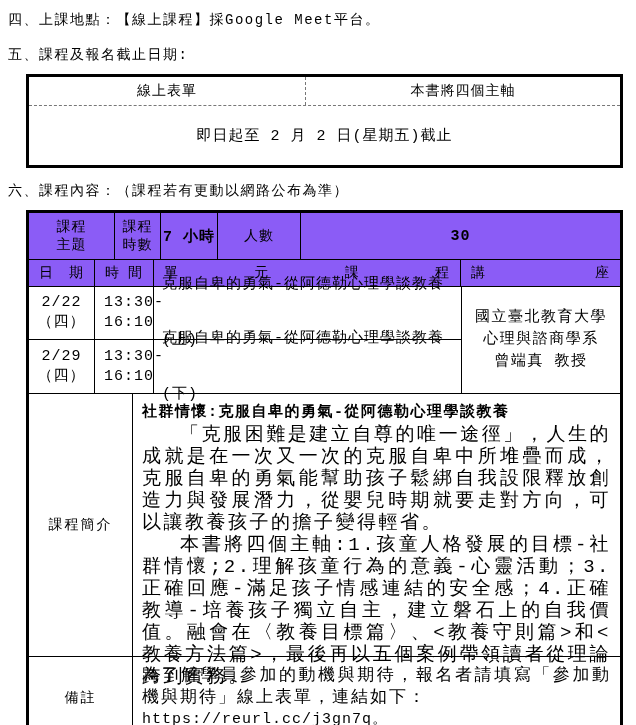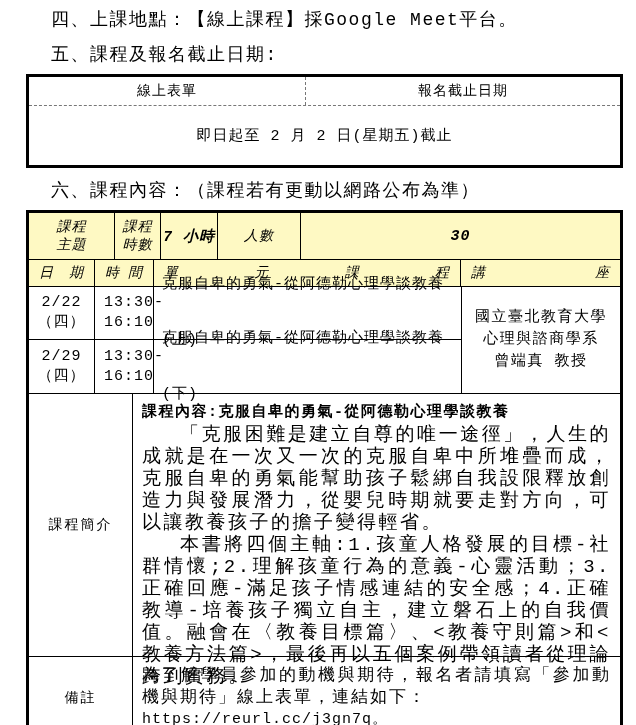--- a/index.html
+++ b/index.html
@@ -4,21 +4,21 @@
 <style>
   * { margin:0; padding:0; box-sizing:border-box; }
   html,body { width:636px; height:725px; background:#ffffff; overflow:hidden; }
   body {
     font-family:"Liberation Mono","DejaVu Sans Mono",monospace;
     color:#000;
     letter-spacing:1px;
   }
   .page { padding:6px 0 0 8px; }
 
-  .toc-line { font-size:18px; line-height:20px; letter-spacing:1.5px;margin-left:43px; }
+  .toc-line { font-size:14px; line-height:20px; letter-spacing:1.5px; }
   #line4 { margin-top:4px; }
   #line5 { margin-top:15px; }
   #line6 { margin-top:13px; }
 
   
   .t1 {
     margin:9px 0 0 18px;
     width:597px;
     border:3px solid #000;
   }
@@ -35,21 +35,21 @@
     margin:9px 0 0 18px;
     width:597px;
     border:3px solid #000;
     font-size:14px;
   }
   .row { display:flex; border-bottom:1px solid #000; }
   .row:last-child { border-bottom:none; }
   .cell { border-right:1px solid #000; display:flex; align-items:center; justify-content:center; text-align:center; }
   .cell.last { border-right:none; }
 
-  .shaded { background:#fef9c3;font-style:italic; }
+  .shaded { background:#8b5cf6; }
 
   
   .r1 { height:47px; }
   .r1 .w-topiclbl { width:86px; }
   .r1 .w-title    { width:241px; }
   .r1 .w-hourslbl { width:46px; }
   .r1 .w-hours    { width:57px; }
   .r1 .w-caplbl   { width:83px; }
   .r1 .w-cap      { flex:1; }
   .two-line { display:flex; flex-direction:column; line-height:18px; }
@@ -89,21 +89,21 @@
 <body>
 
 <div class="page">
 
   <p id="line4" class="toc-line">四、上課地點：【線上課程】採Google Meet平台。</p>
   <p id="line5" class="toc-line">五、課程及報名截止日期:</p>
 
   <div class="t1">
     <div class="t1-row t1-hrow">
       <div class="c c1">線上表單</div>
-      <div class="c c2">報名截止日期</div>
+      <div class="c c2">本書將四個主軸</div>
     </div>
     <div class="t1-row t1-drow">
       <div class="c c2">即日起至 2 月 2 日(星期五)截止</div>
     </div>
   </div>
 
   <p id="line6" class="toc-line">六、課程內容：（課程若有更動以網路公布為準）</p>
 
   <div class="t2">
 
@@ -180,21 +180,21 @@
       <div class="speaker">
         <span>國立臺北教育大學</span>
         <span>心理與諮商學系</span>
         <span>曾端真 教授</span>
       </div>
     </div>
 
     <div class="row r-intro">
       <div class="cell label-cell">課程簡介</div>
       <div class="cell content-cell last">
-        <div class="intro-heading">課程內容:克服自卑的勇氣-從阿德勒心理學談教養</div>
+        <div class="intro-heading">社群情懷:克服自卑的勇氣-從阿德勒心理學談教養</div>
         <div class="para">「克服困難是建立自尊的唯一途徑」，人生的成就是在一次又一次的克服自卑中所堆疊而成，克服自卑的勇氣能幫助孩子鬆綁自我設限釋放創造力與發展潛力，從嬰兒時期就要走對方向，可以讓教養孩子的擔子變得輕省。</div>
         <div class="para">本書將四個主軸:1.孩童人格發展的目標-社群情懷;2.理解孩童行為的意義-心靈活動；3.正確回應-滿足孩子情感連結的安全感；4.正確教導-培養孩子獨立自主，建立磐石上的自我價值。融會在〈教養目標篇〉、&lt;教養守則篇&gt;和&lt;教養方法篇&gt;，最後再以五個案例帶領讀者從理論跨到實務。</div>
       </div>
     </div>
 
     <div class="row r-note">
       <div class="cell label-cell">備註</div>
       <div class="cell content-cell last">
         <div class="note-para">為了解學員參加的動機與期待，報名者請填寫「參加動機與期待」線上表單，連結如下：</div>
         <div class="link-line">

